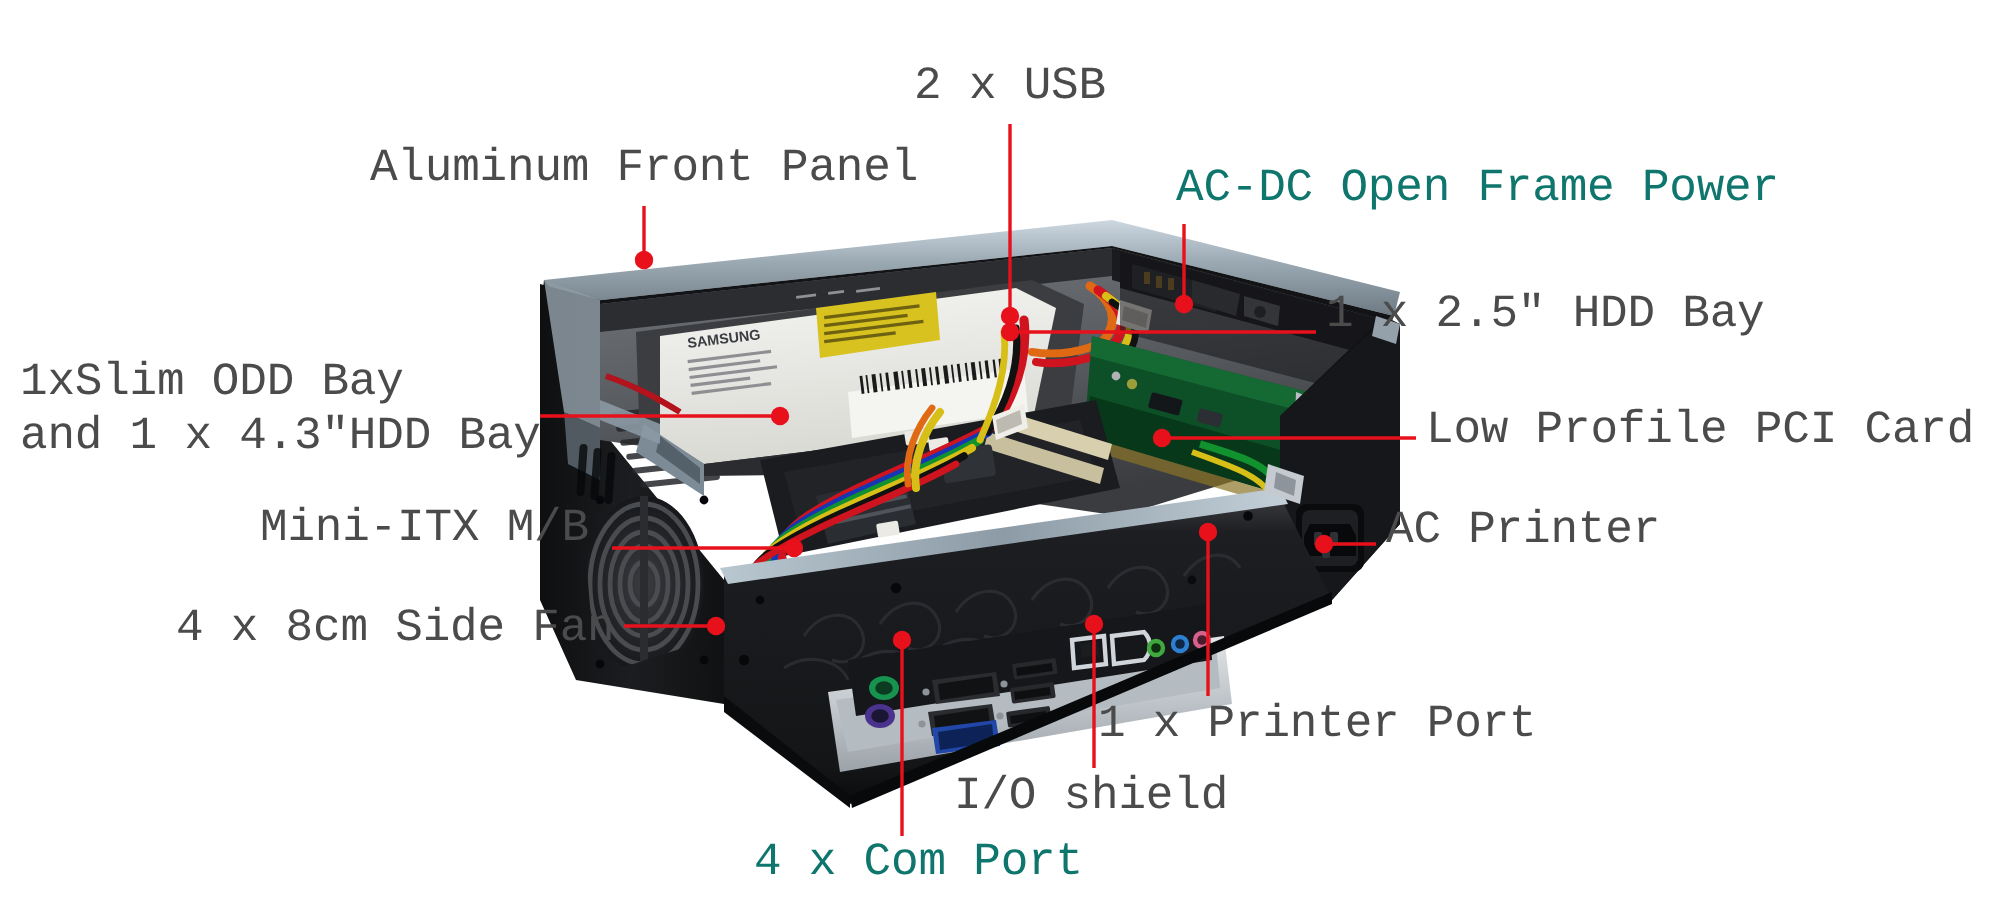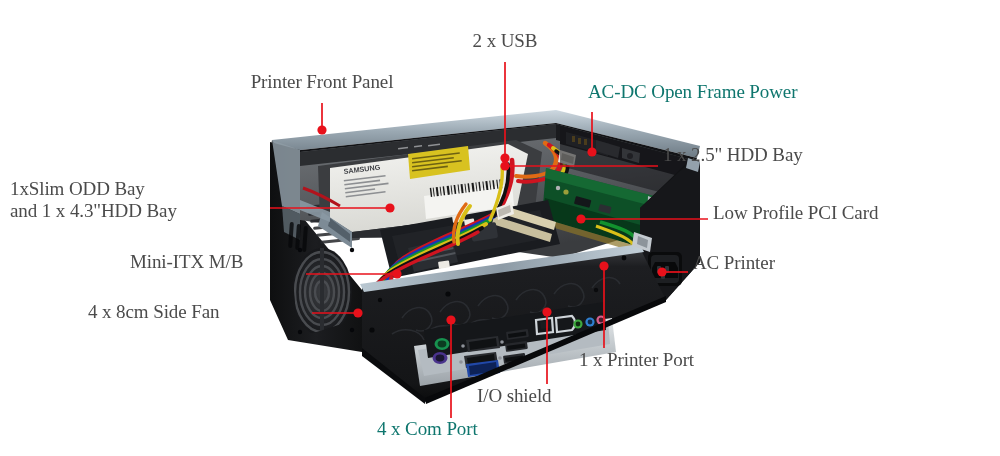--- a/index.html
+++ b/index.html
@@ -14,22 +14,22 @@
     height: 456px;
     background: #ffffff;
     overflow: hidden;
     font-family: "Liberation Sans", sans-serif;
   }
 
   
   .label {
     position: absolute;
     white-space: nowrap;
-    font-family: Liberation Serif, serif;
-    font-size: 19px;
+    font-family: Liberation Mono, monospace;
+    font-size: 23px;
     line-height: 1.18;
     color: #4b4b4b;
     letter-spacing: -0.1px;
   }
   .label.dark { color: #0f766e; }
   .label.twoline { white-space: pre; }
 
   
   .leaders { position: absolute; left: 0; top: 0; width: 1000px; height: 456px; }
 
@@ -452,27 +452,27 @@
         <circle cx="547" cy="312" r="4.6" fill="#e8111b"></circle>
       </g>
       <g>
         <polyline points="451,418 451,320" fill="none" stroke="#e8111b" stroke-width="1.7"></polyline>
         <circle cx="451" cy="320" r="4.6" fill="#e8111b"></circle>
       </g>
     </svg>
 
   <div id="labels">
       <div class="label" style="top: 30px; left: 505px; transform: translateX(-50%);">2 x USB</div>
-      <div class="label" style="top: 71px; left: 322px; transform: translateX(-50%);">Printer Front Panel</div>
+      <div class="label" style="top: 71px; left: 322px; transform: translateX(-50%);">Aluminum Front Panel</div>
       <div class="label dark" style="top: 81px; left: 588px;">AC-DC Open Frame Power</div>
       <div class="label" style="top: 144px; left: 663px;">1 x 2.5" HDD Bay</div>
       <div class="label" style="top: 202px; left: 713px; text-align: center;">Low Profile PCI Card</div>
       <div class="label twoline" style="top: 178px; left: 10px;">1xSlim ODD Bay
 and 1 x 4.3"HDD Bay</div>
       <div class="label" style="top: 251px; left: 130px;">Mini-ITX M/B</div>
       <div class="label" style="top: 301px; left: 88px;">4 x 8cm Side Fan</div>
       <div class="label" style="top: 252px; left: 693px;">AC Printer</div>
-      <div class="label" style="top: 349px; left: 579px;">1 x Printer Port</div>
+      <div class="label" style="top: 349px; left: 549px;">1 x Printer Port</div>
       <div class="label" style="top: 385px; left: 477px;">I/O shield</div>
       <div class="label dark" style="top: 418px; left: 377px;">4 x Com Port</div>
     </div>
 
 </div>
 
 </body></html>

